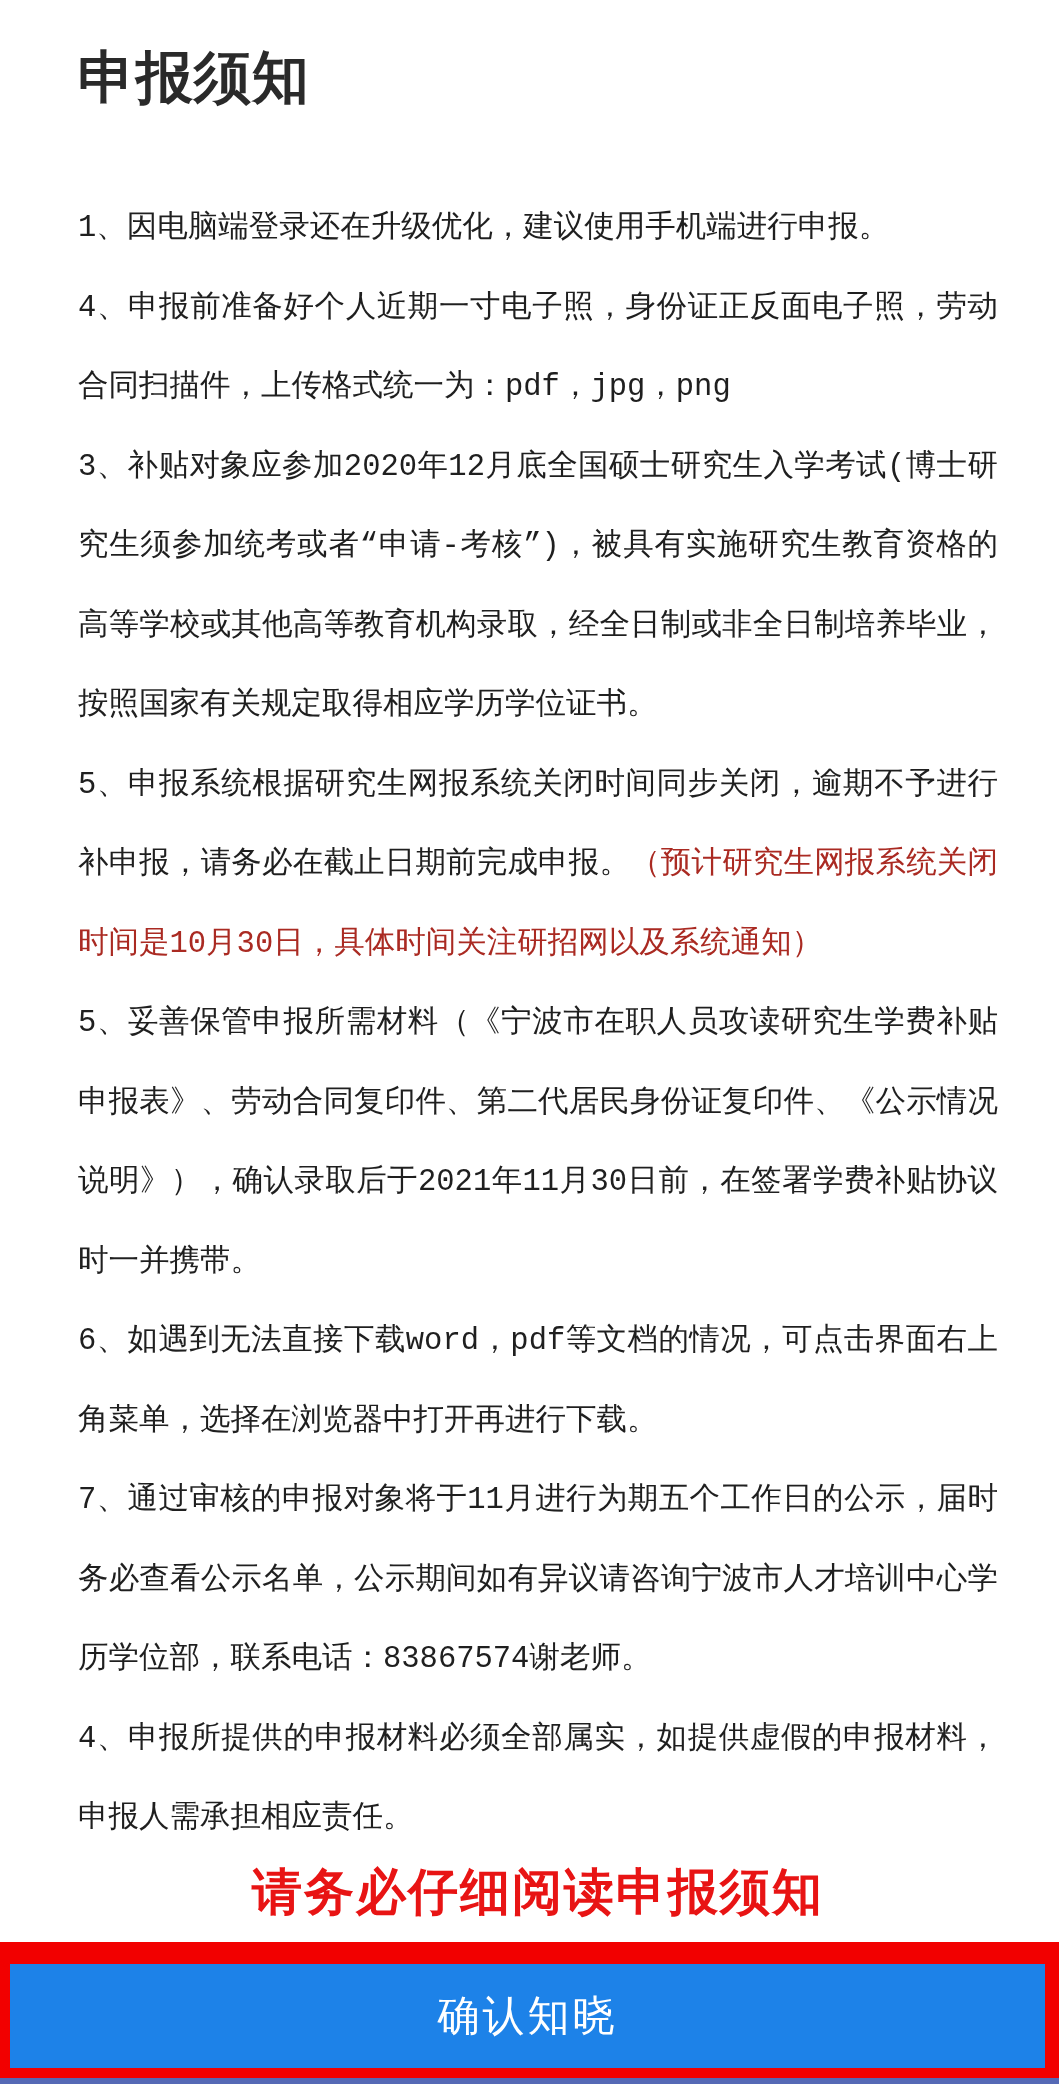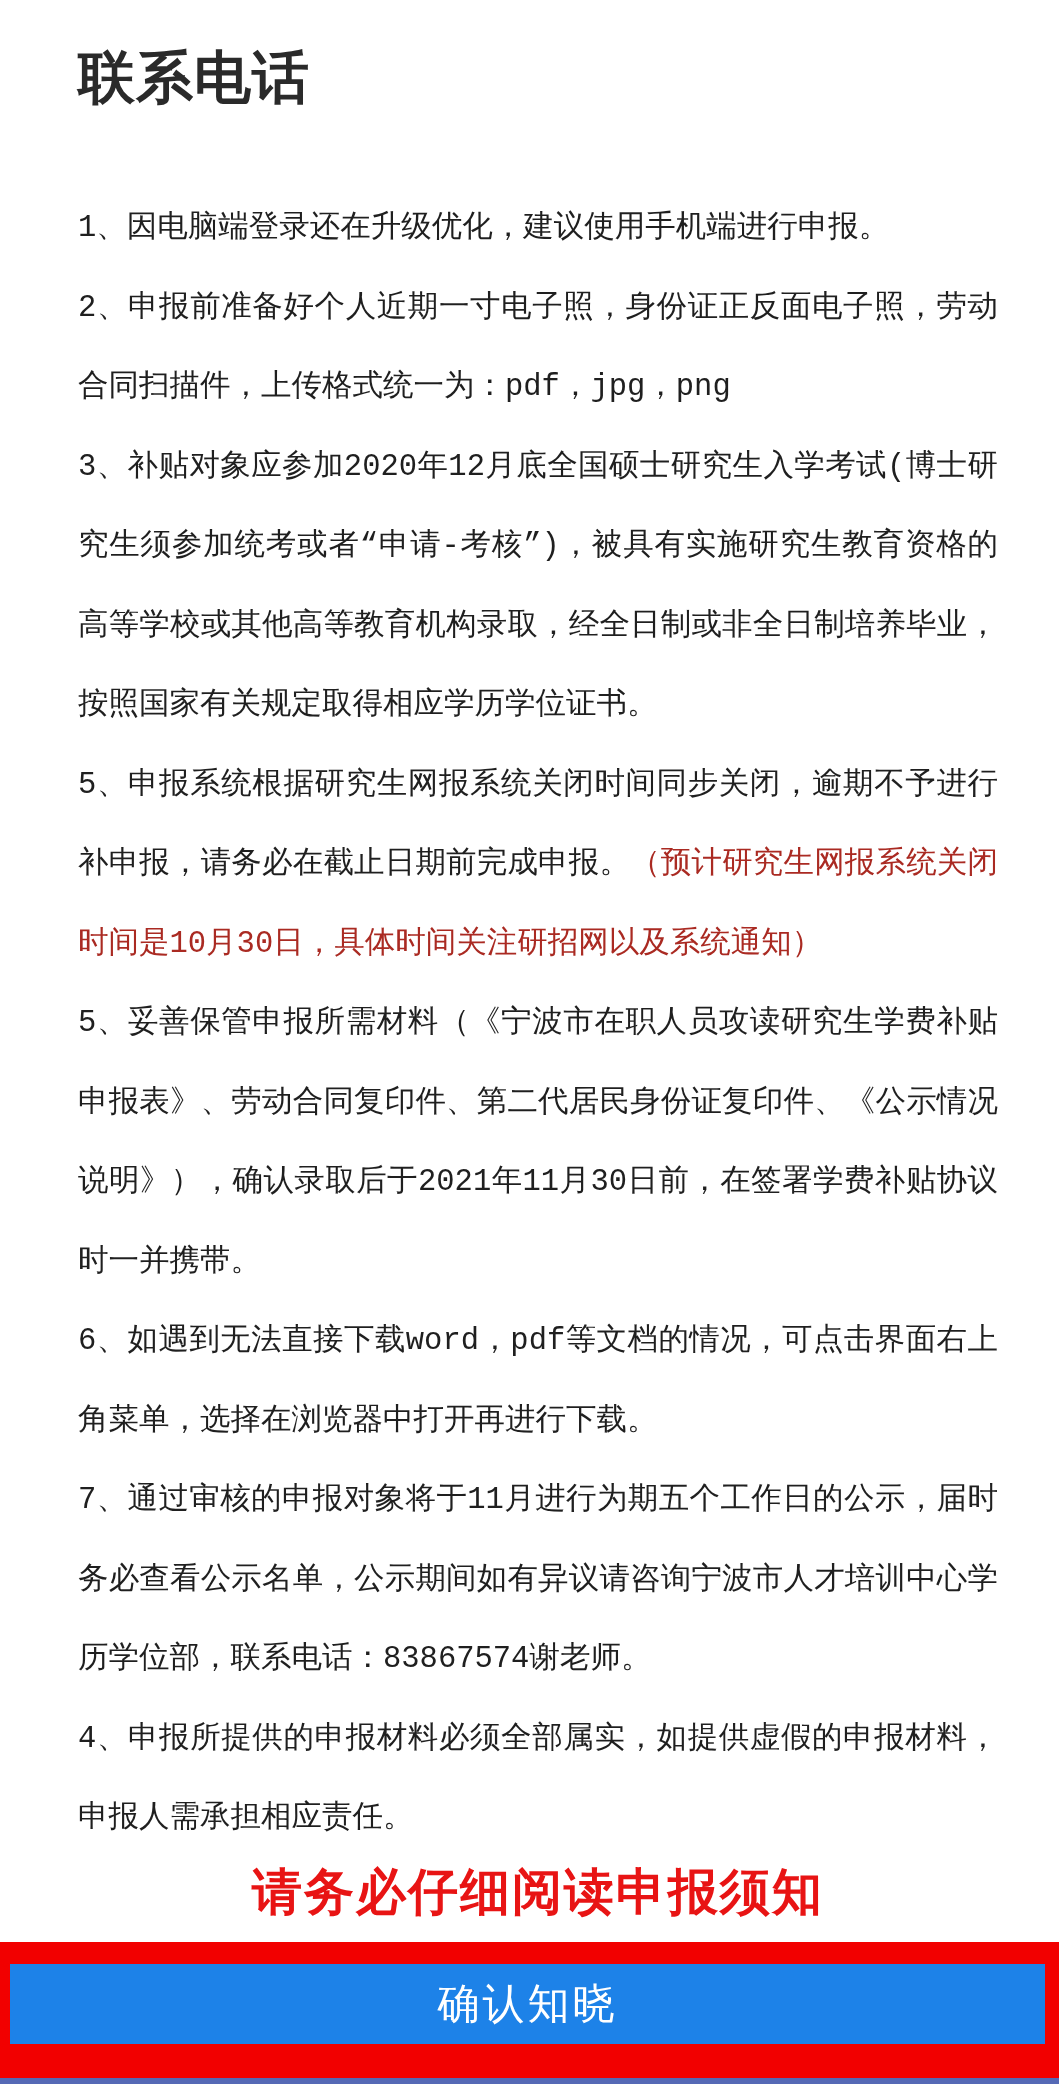--- a/index.html
+++ b/index.html
@@ -66,21 +66,21 @@
     height: 136px;
     background: var(--frame-red, #f20000);
     padding: 22px 14px 18px 10px;
   }
 
   .confirm-button {
     display: flex;
     align-items: center;
     justify-content: center;
     width: 100%;
-    height: 80px;
+    height: 104px;
     border: none;
     background: var(--button-blue, #1d82e8);
     color: #ffffff;
     font-size: 42px;
     font-family: Liberation Sans, sans-serif;
     letter-spacing: 3px;
     cursor: pointer;
     padding: 0;
   }
 
@@ -92,28 +92,28 @@
     height: 6px;
     background: var(--strip-blue, #5569b5);
   }
 </style>
 </head>
 <body>
 
 <div class="page">
   <div class="content">
 
-    <h1 class="page-title">联系电话</h1>
+    <h1 class="page-title">申报须知</h1>
 
     <div class="items">
       <p>
         <span>1、因电脑端登录还在升级优化，建议使用手机端进行申报。</span>
       </p>
       <p>
-        <span>2、申报前准备好个人近期一寸电子照，身份证正反面电子照，劳动合同扫描件，上传格式统一为：pdf，jpg，png</span>
+        <span>4、申报前准备好个人近期一寸电子照，身份证正反面电子照，劳动合同扫描件，上传格式统一为：pdf，jpg，png</span>
       </p>
       <p>
         <span>3、补贴对象应参加2020年12月底全国硕士研究生入学考试(博士研究生须参加统考或者“申请-考核”)，被具有实施研究生教育资格的高等学校或其他高等教育机构录取，经全日制或非全日制培养毕业，按照国家有关规定取得相应学历学位证书。</span>
       </p>
       <p>
         <span>5、申报系统根据研究生网报系统关闭时间同步关闭，逾期不予进行补申报，请务必在截止日期前完成申报。</span><span class="red-note">（预计研究生网报系统关闭时间是10月30日，具体时间关注研招网以及系统通知）</span>
       </p>
       <p>
         <span>5、妥善保管申报所需材料（《宁波市在职人员攻读研究生学费补贴申报表》、劳动合同复印件、第二代居民身份证复印件、《公示情况说明》），确认录取后于2021年11月30日前，在签署学费补贴协议时一并携带。</span>
       </p>

